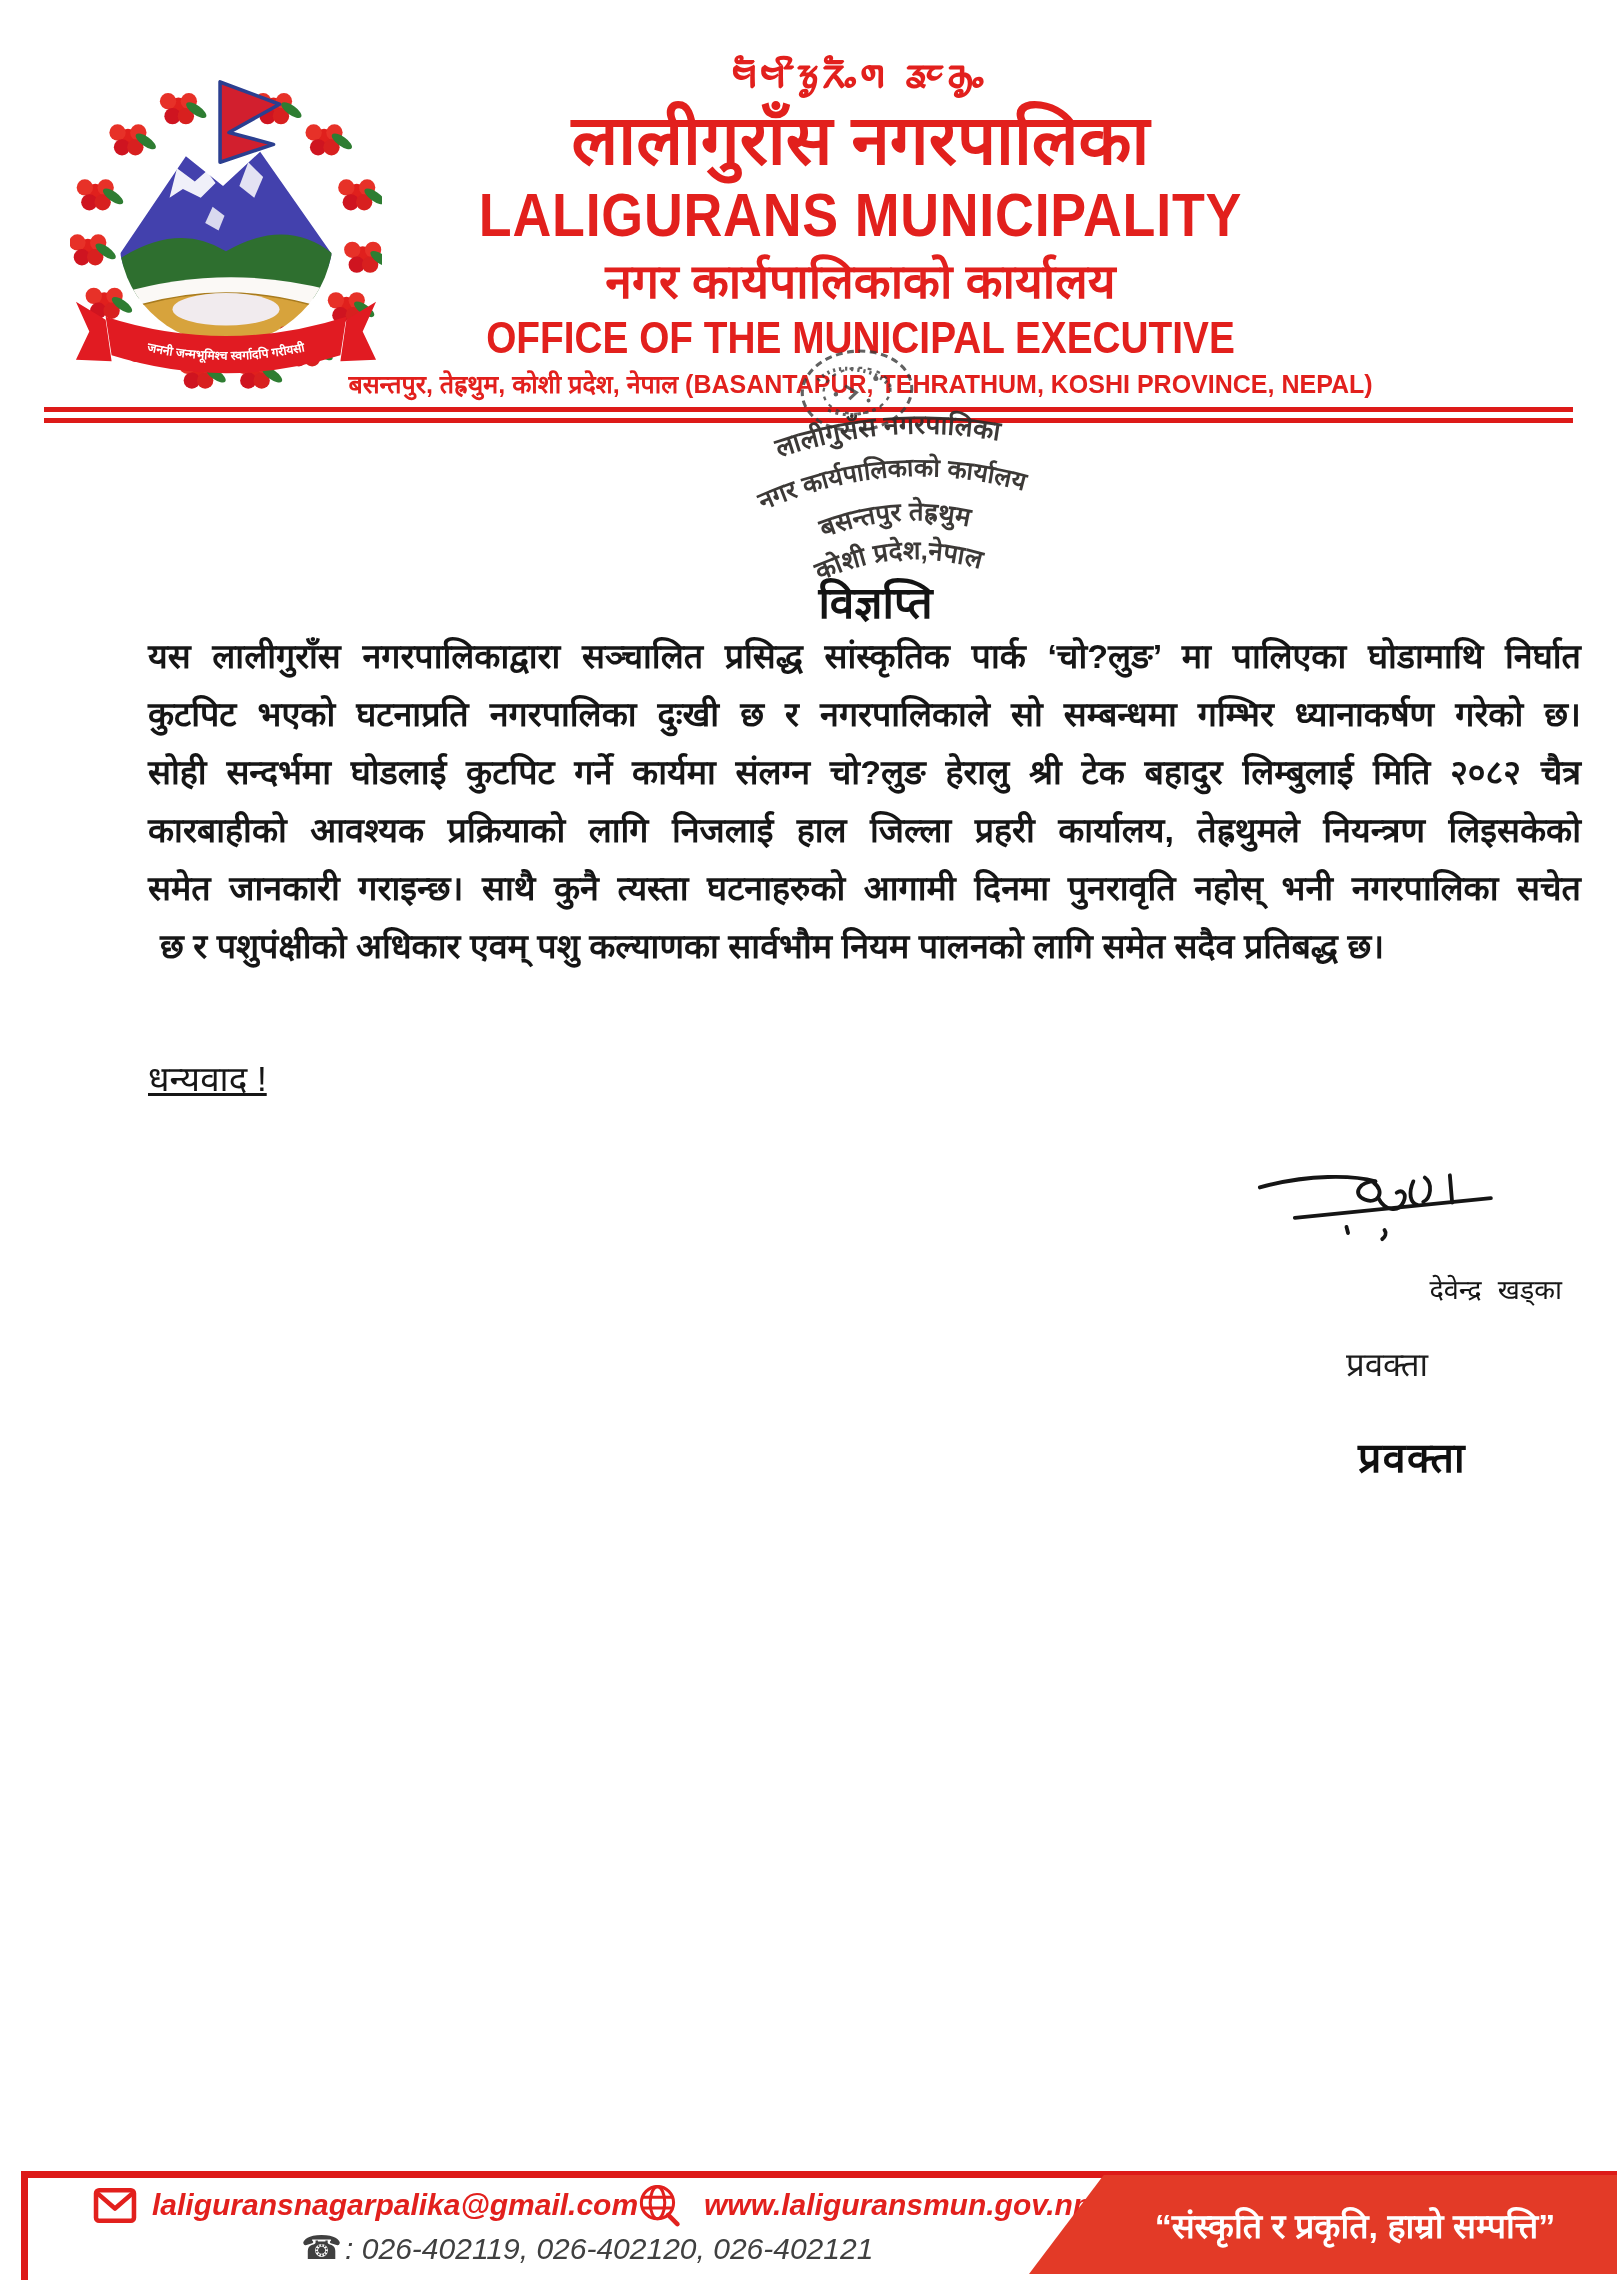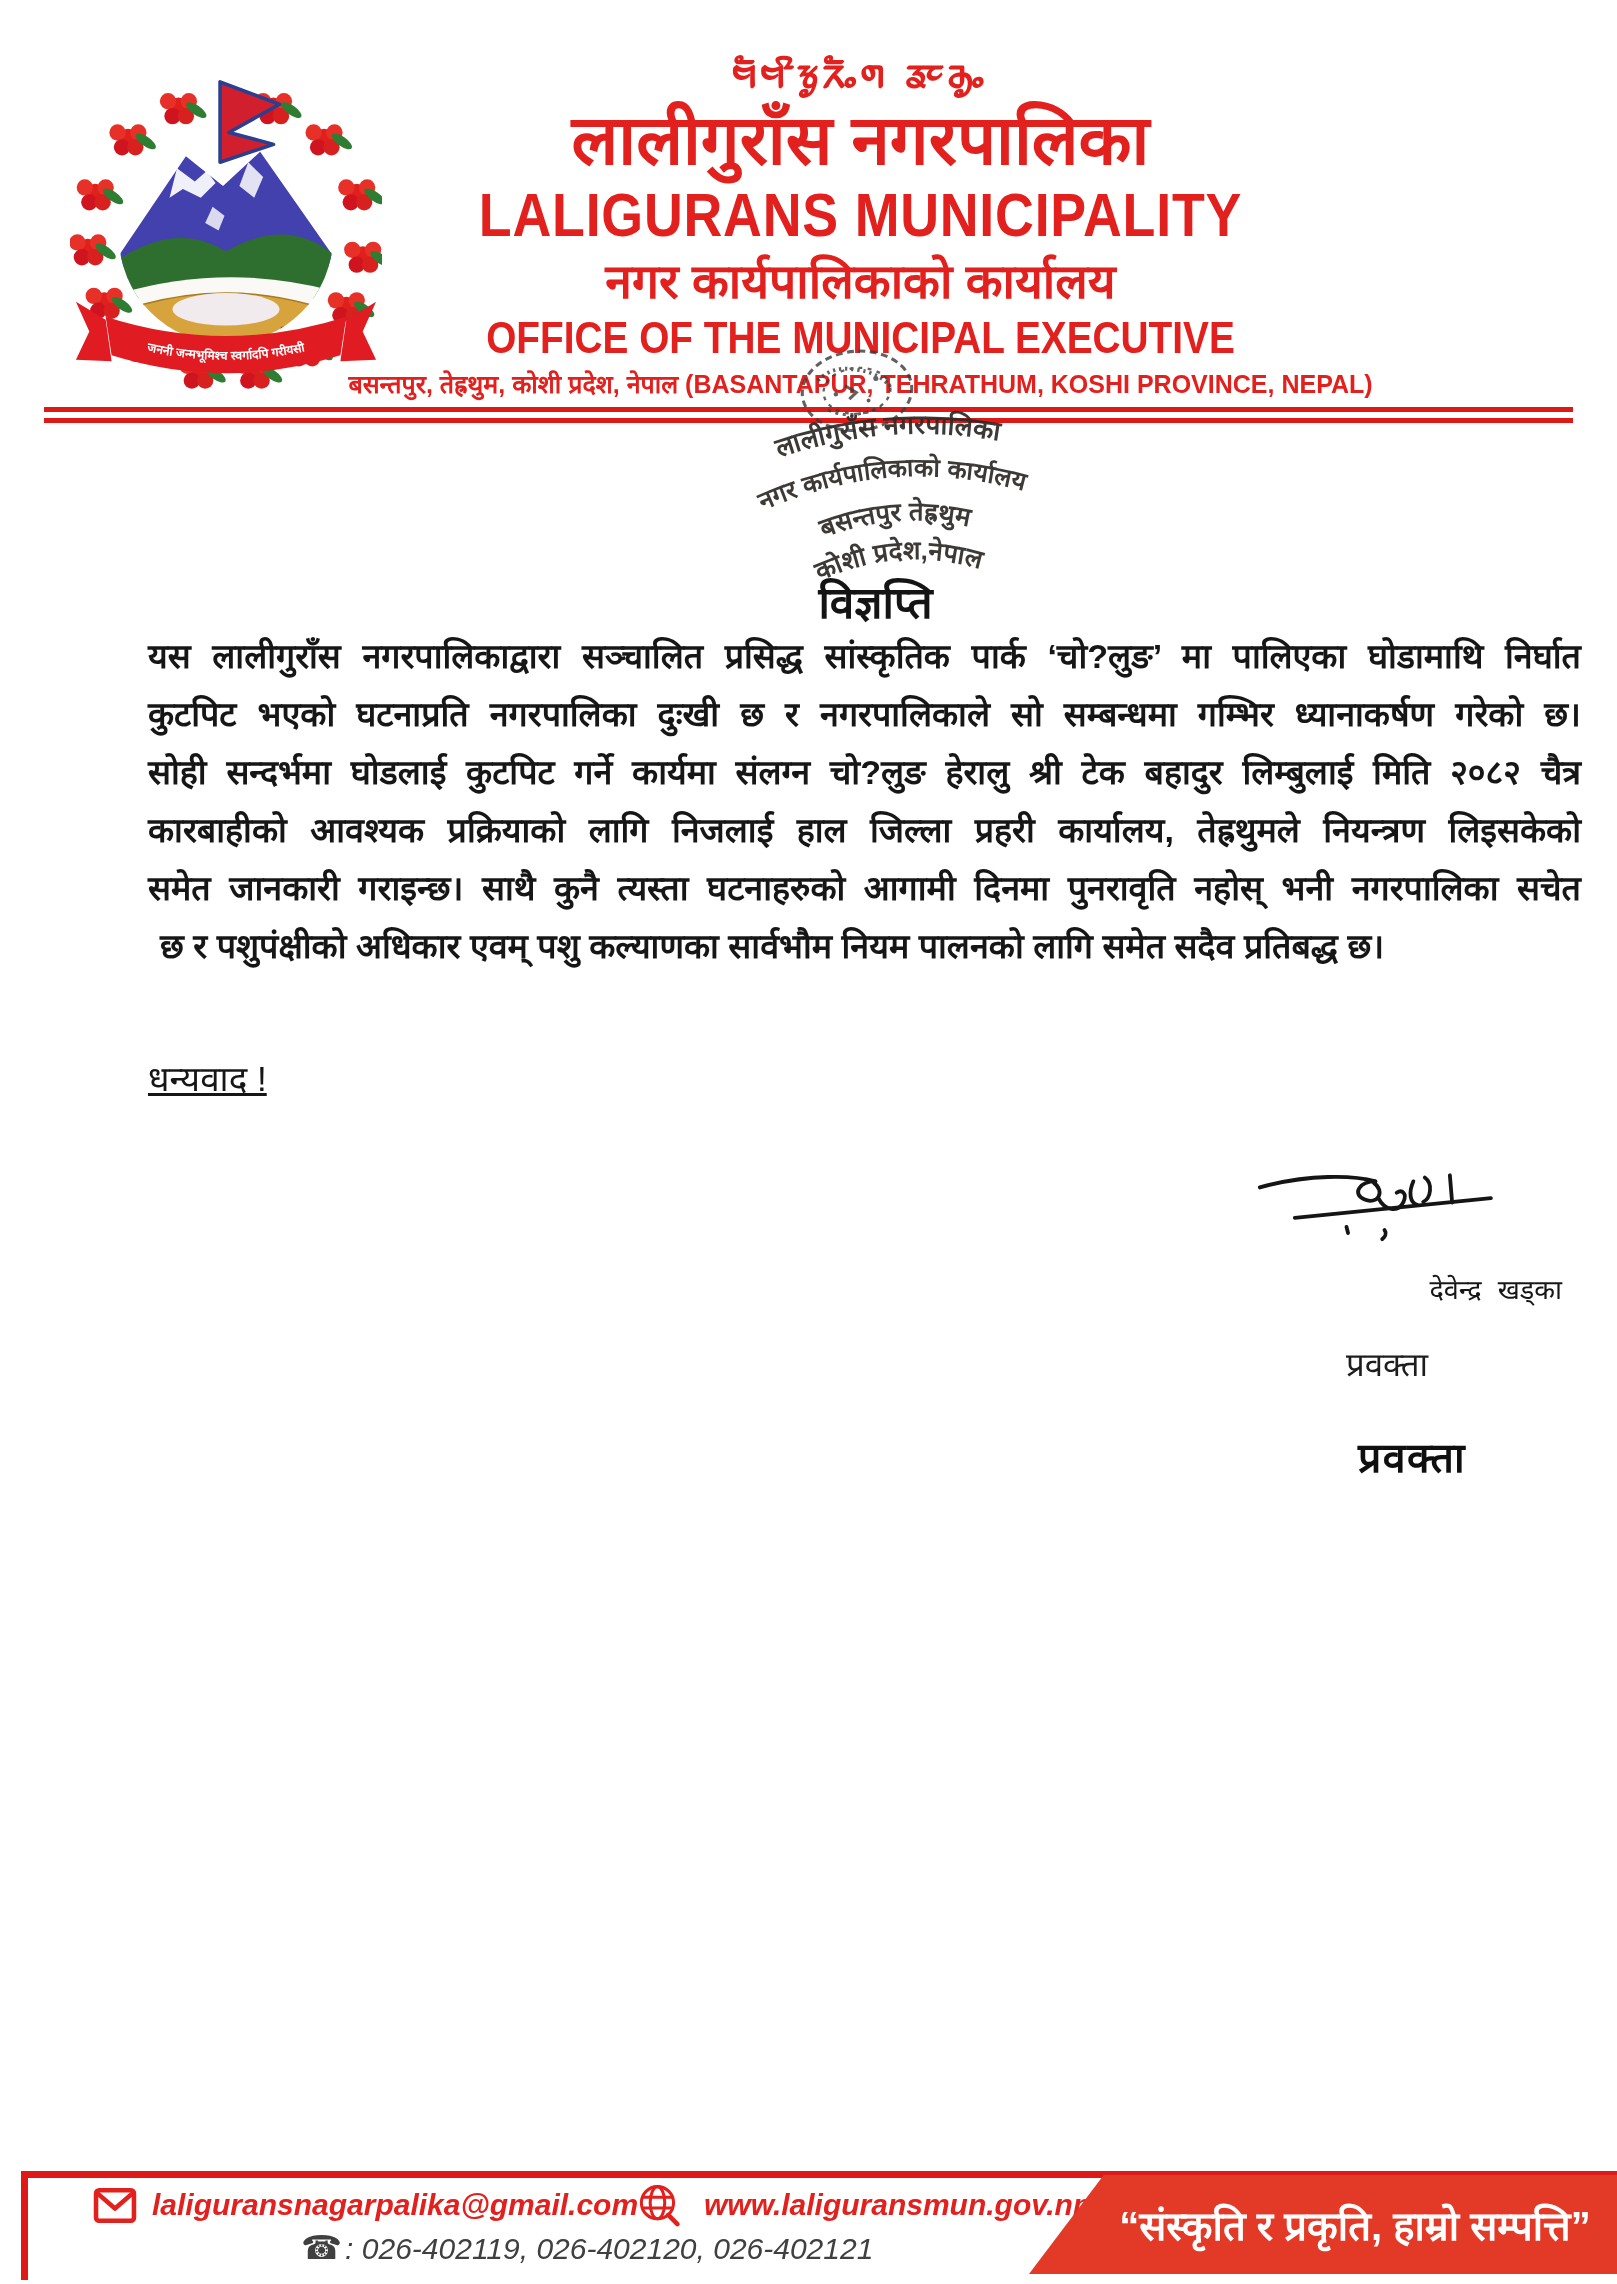--- a/index.html
+++ b/index.html
@@ -37,21 +37,21 @@
   .f-vrule{left:21px;top:2171px;width:6.9px;height:109px;background:#dd1a18;}
   .f-email{left:152px;top:2188px;font-size:30px;font-weight:700;font-style:italic;color:#e2201d;}
   .f-web{left:704px;top:2188px;font-size:30px;font-weight:700;font-style:italic;color:#e2201d;}
   .f-phone{left:301px;top:2228px;font-size:30px;font-weight:400;font-style:italic;color:#404040;}
   .f-phone .glyph{font-style:normal;font-size:33px;margin-right:3px;}
   .banner{
     left:1020px;top:2175px;width:598px;height:99px;background:#e33a27;
     clip-path:polygon(14% 0,100% 0,100% 100%,1.5% 100%);
     display:flex;align-items:center;justify-content:center;
   }
-  .banner span{color:#ffffff;font-size:40px;font-weight:700;padding-left:72px;}
+  .banner span{color:#ffffff;font-size:34px;font-weight:700;padding-left:72px;}
 </style>
 </head>
 <body>
 
 <div id="page">
 
   <svg class="abs" style="left:70px;top:70px;" width="312" height="327" viewBox="0 0 210 220">
     <defs>
       <g id="fl">
         <circle r="6.5" fill="#e0201d"></circle>

